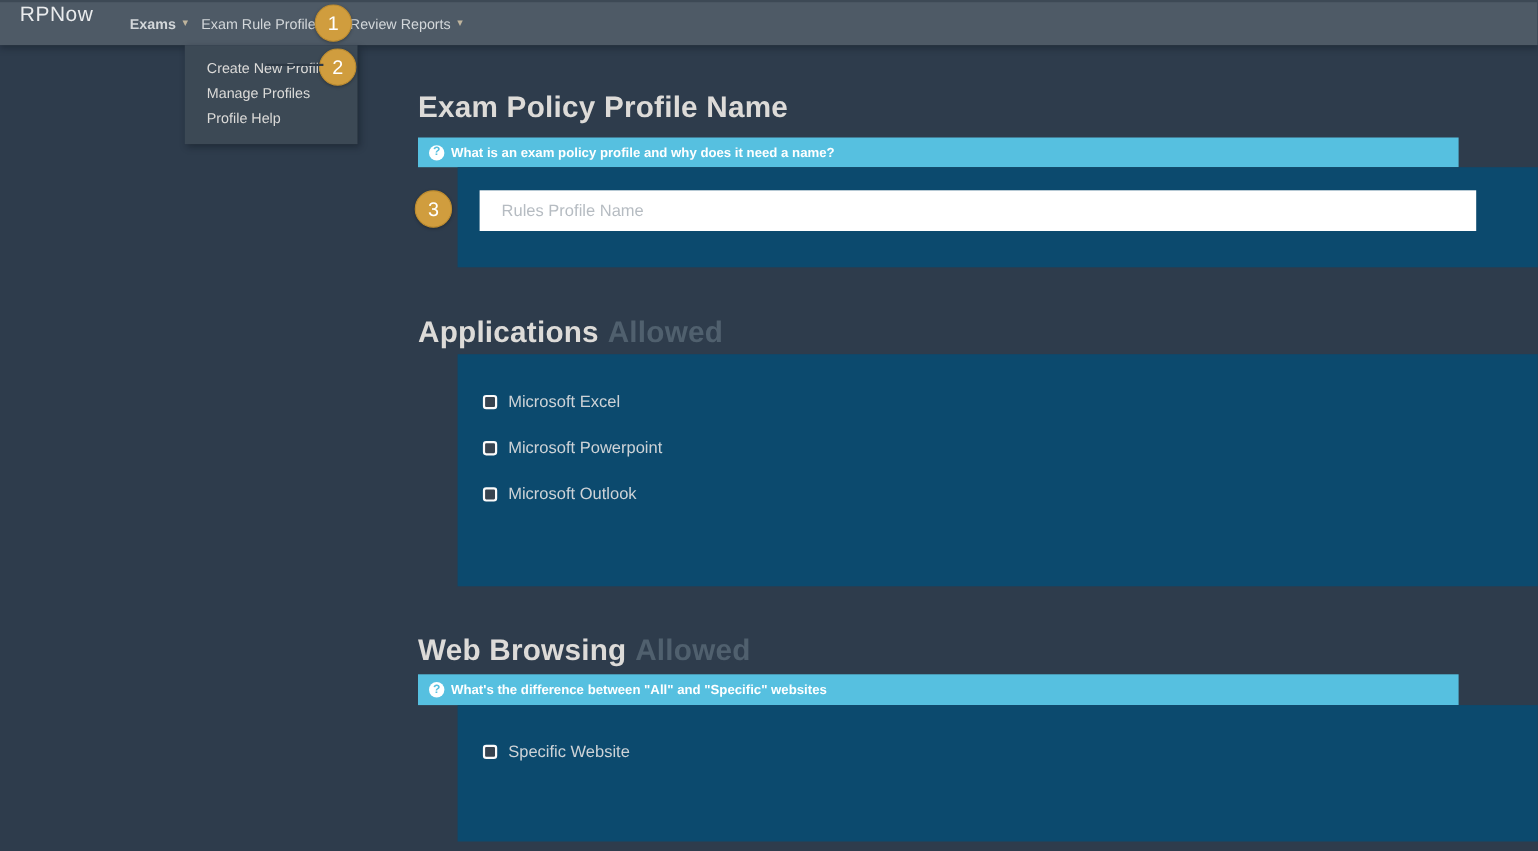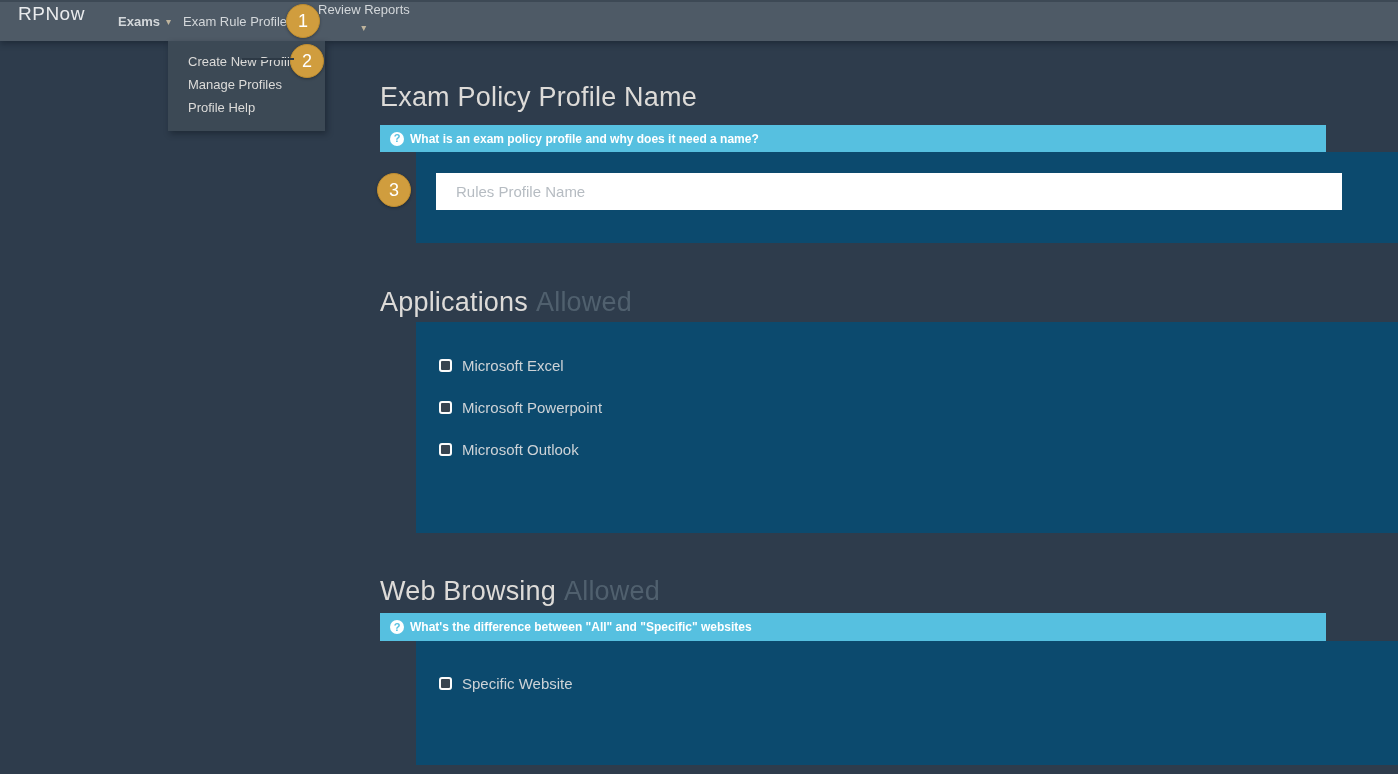--- a/index.html
+++ b/index.html
@@ -24,21 +24,21 @@
     color:#e9ebed; font-size:19px; letter-spacing:.5px;
     cursor:pointer;
   }
   .nav-item {
     position:absolute; top:0; height:39px;
     display:flex; align-items:center; gap:6px;
     color:#d3d7da; font-size:13px; cursor:pointer; white-space:nowrap;
   }
   .nav-item:nth-child(1){ left:118px;font-weight:bold; }
   .nav-item:nth-child(2){ left:183px; }
-  .nav-item:nth-child(3){ left:318px;flex-direction:column; }
+  .nav-item:nth-child(3){ left:318px; }
   .caret { color:#bfb49d; font-size:10px; line-height:1; }
 
   
   .dropdown {
     position:absolute; left:168px; top:41px; width:157px;
     background:#3c4955;
     padding:9px 0 12px 0;
     box-shadow:2px 3px 6px rgba(10,18,26,.4);
     z-index:6;
   }
@@ -63,21 +63,21 @@
   .annot-line {
     position:absolute; left:242px; top:58px; width:52px; height:2px;
     background:#2d3945; z-index:21;
   }
 
   
   .content { position:absolute; left:380px; top:0; width:946px; }
 
   .section-title {
     position:absolute; left:0;
-    color:#dddbd8; font-size:27px; font-weight:400;
+    color:#dddbd8; font-size:27px; font-weight:700;
     letter-spacing:.2px; white-space:nowrap;
   }
   .section-title .suffix { color:#50606e; margin-left:8px; }
   #title-profile   { top:82px; }
   #title-apps      { top:287px; }
   #title-web       { top:576px; }
 
   .help-bar {
     position:absolute; left:0; width:946px; height:27px;
     background:#56c0e0;

